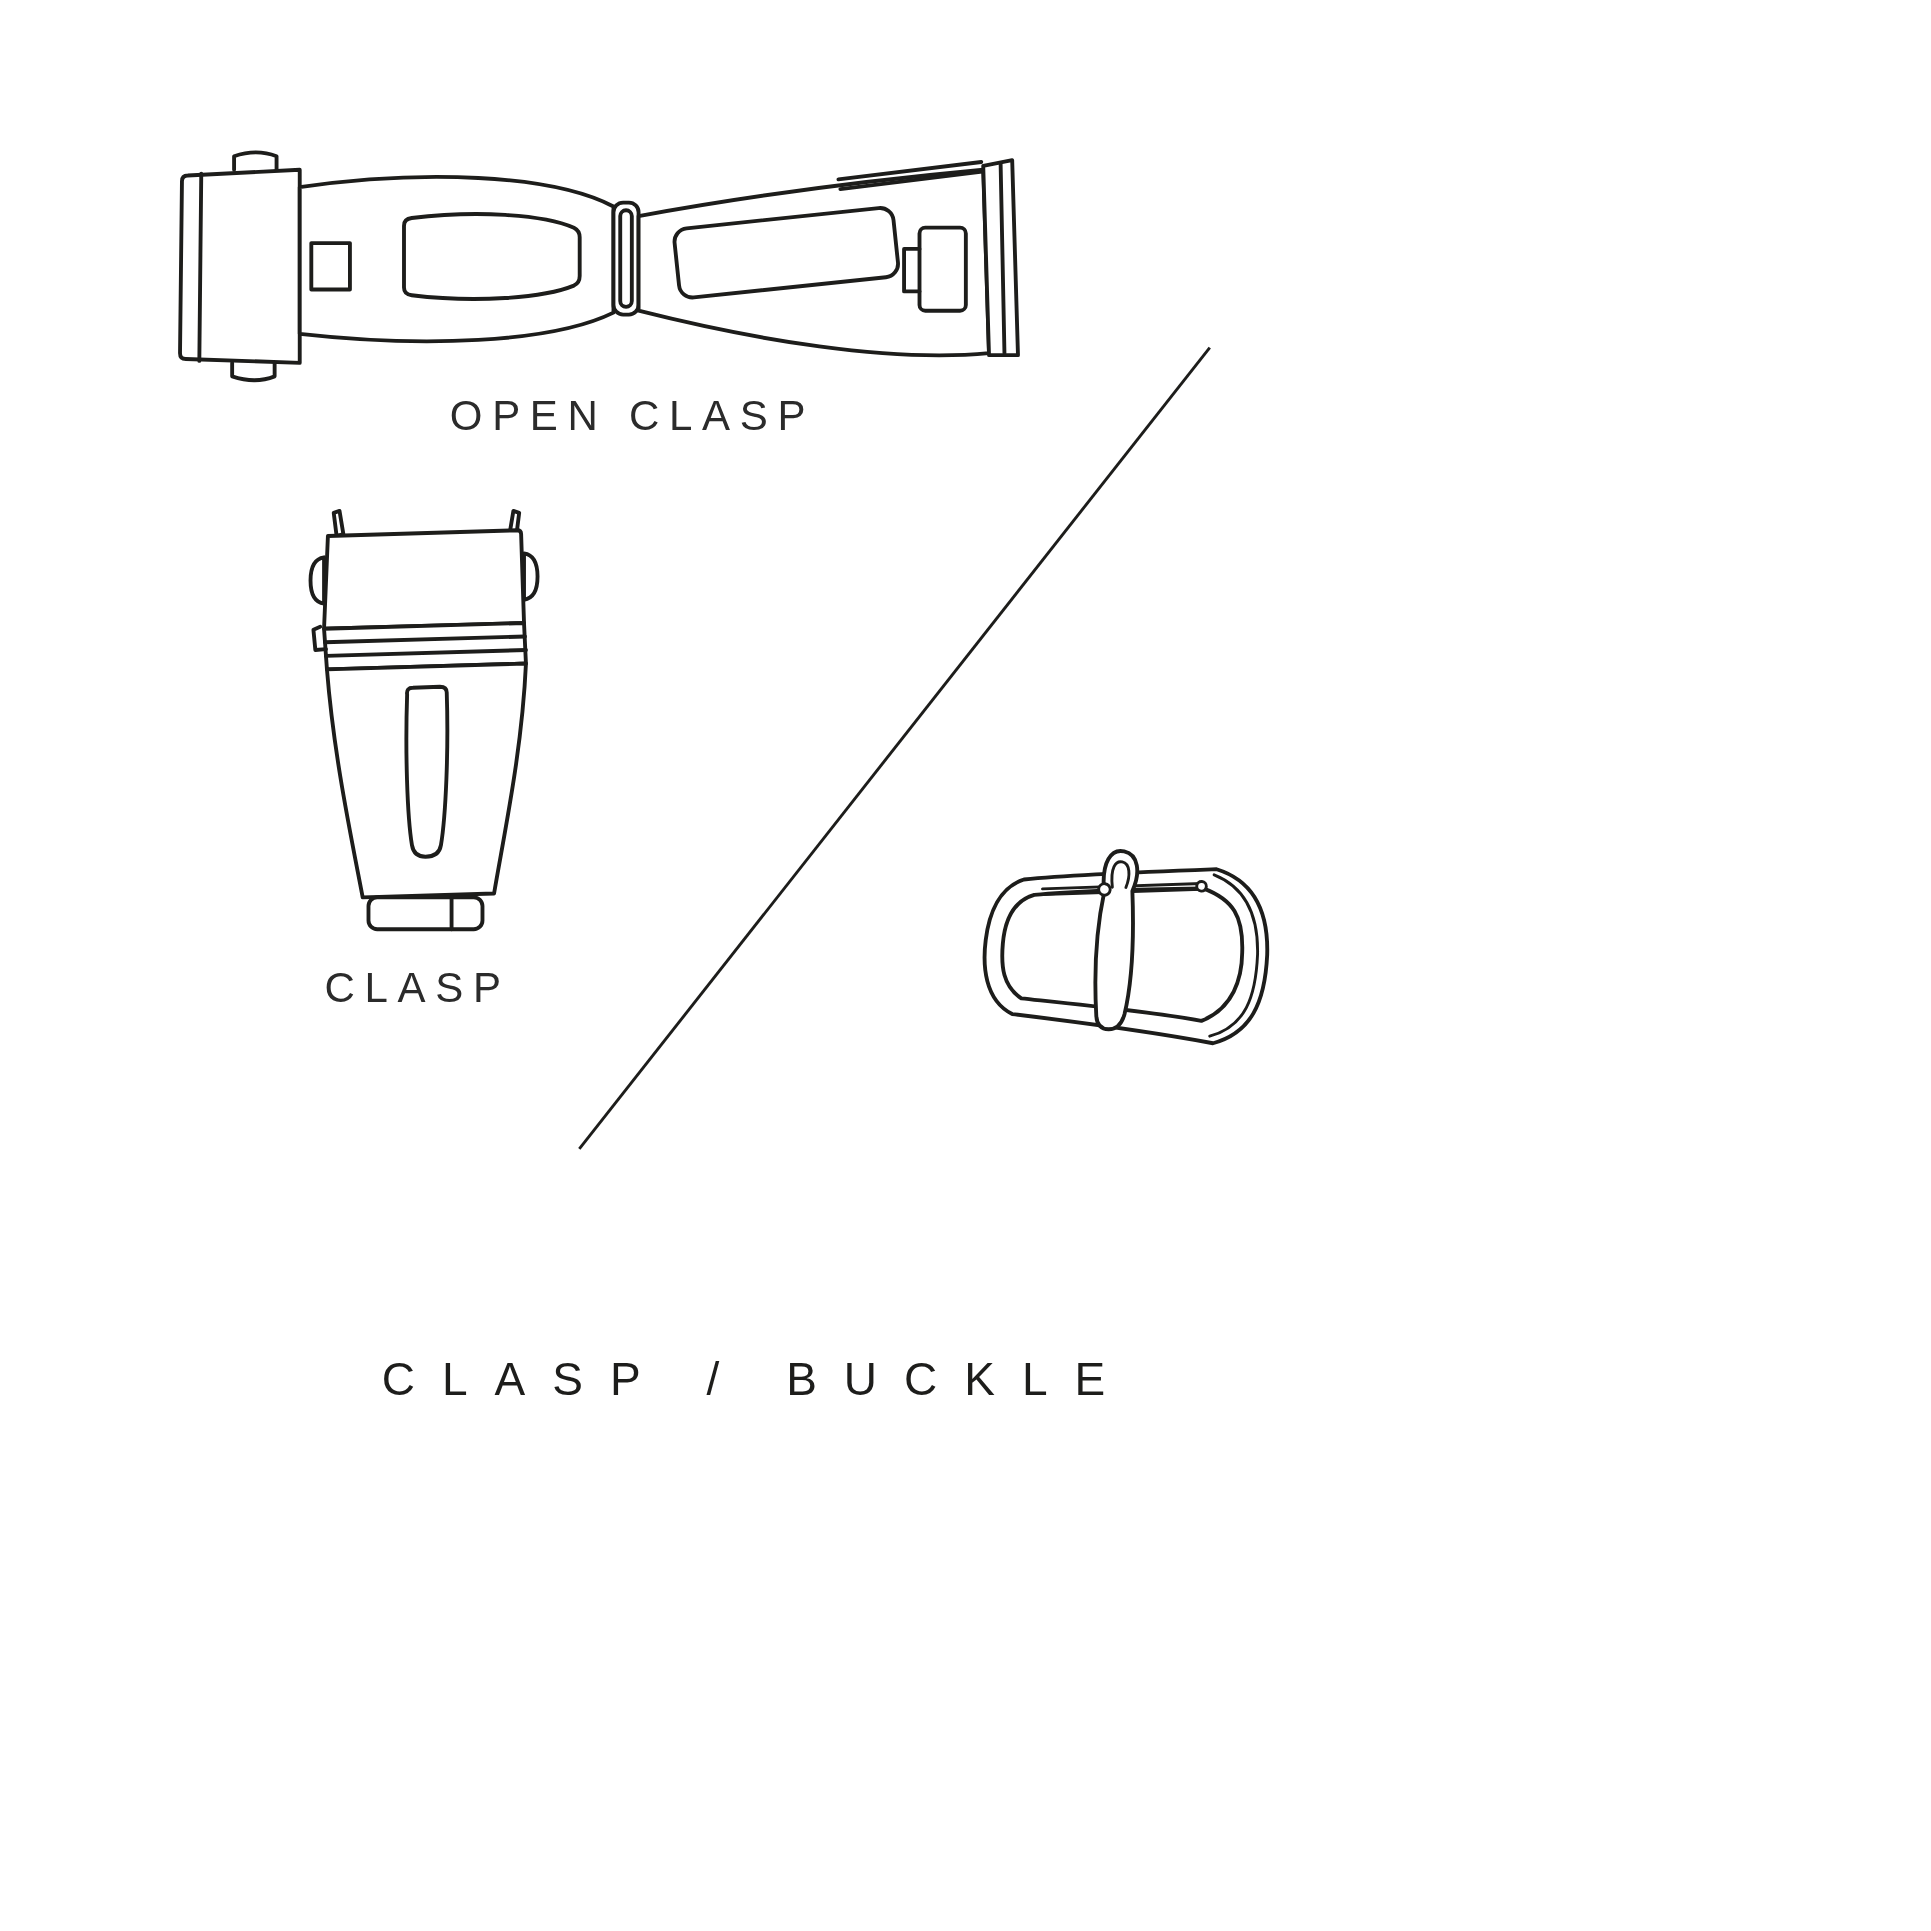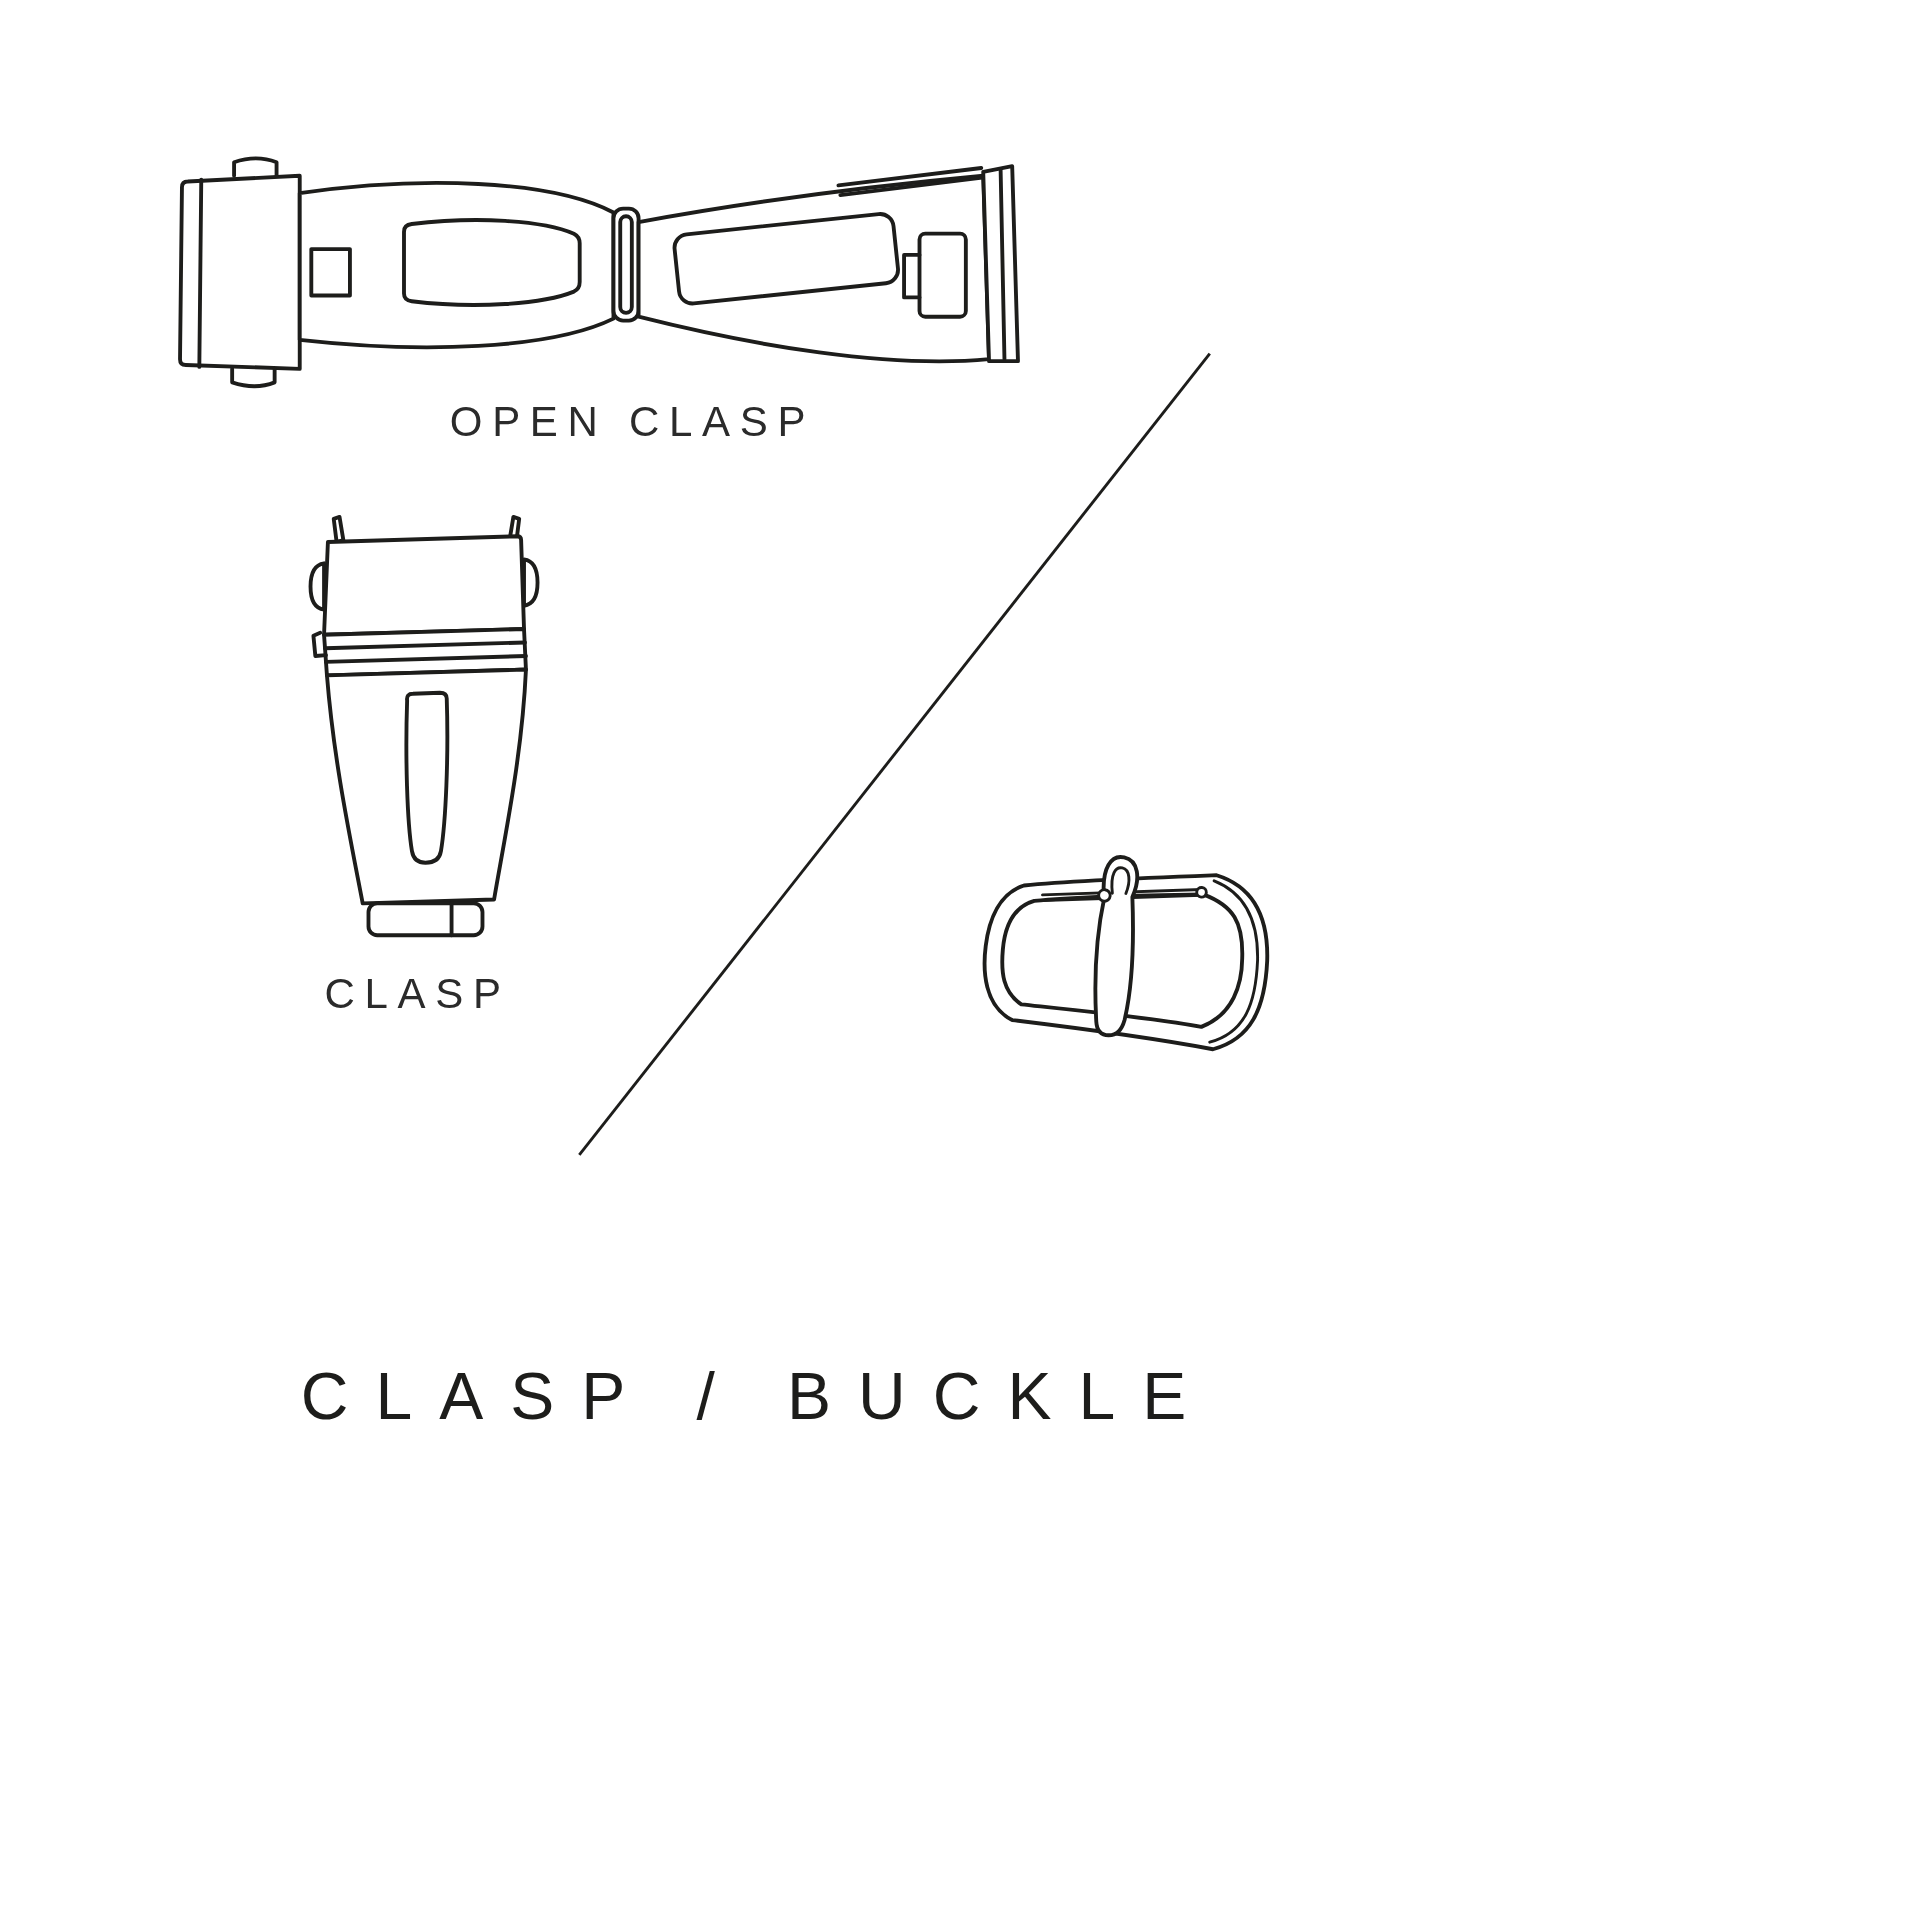--- a/index.html
+++ b/index.html
@@ -7,21 +7,20 @@
     padding: 0;
     background: #ffffff;
   }
   .canvas {
     position: relative;
     width: 1931px;
     height: 1420px;
     background: #ffffff;
     overflow: hidden;
     font-family: "Liberation Sans", sans-serif;
-    margin-top: 6px;
   }
   svg.art {
     position: absolute;
     overflow: visible;
   }
   svg.art * {
     stroke: #1d1d1b;
     stroke-width: 4;
     fill: none;
     stroke-linecap: round;
@@ -35,21 +34,21 @@
     color: #2b2b2b;
     font-size: 42px;
     letter-spacing: 9.7px;
     font-weight: 400;
     white-space: nowrap;
   }
   .main-title {
     position: absolute;
     text-align: center;
     color: #1d1d1b;
-    font-size: 66px;
+    font-size: 46px;
     letter-spacing: 27px;
     font-weight: 400;
     white-space: nowrap;
   }
   .divider-svg {
     position: absolute;
     left: 0; top: 0;
     width: 1931px; height: 1931px;
   }
 </style>

